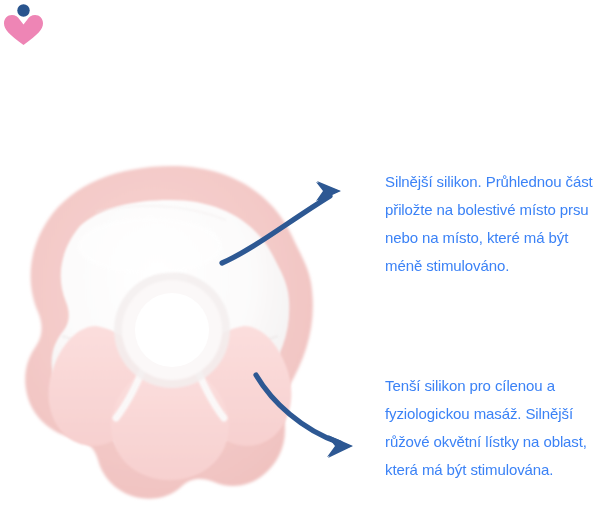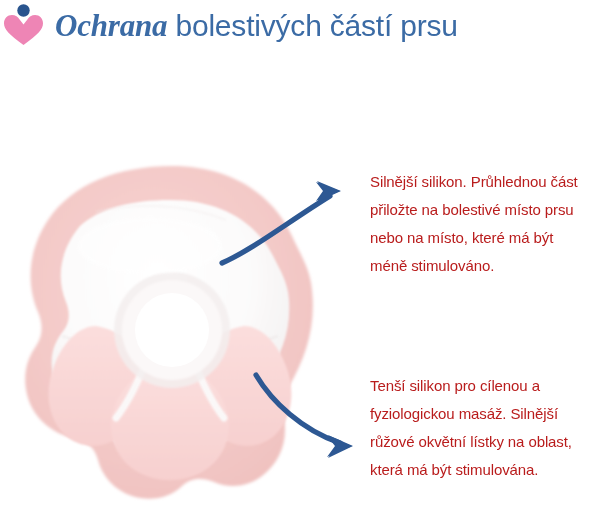--- a/index.html
+++ b/index.html
@@ -68,44 +68,43 @@
     left: 0;
     top: 0;
     width: 609px;
     height: 520px;
     pointer-events: none;
   }
 
   
   .callout {
     position: absolute;
-    left: 370px;
+    left: 385px;
     width: 222px;
-    color: #b91c1c;
+    color: #3b82f6;
     font-size: 15px;
     line-height: 28px;
     font-family: "Liberation Sans", sans-serif;
     letter-spacing: -0.1px;
   }
   .callout-top { top: 168px; }
   .callout-bottom { top: 372px; }
 </style>
 </head>
 <body>
 
 <div class="header">
 
   <div class="brand-logo">
     <svg width="44" height="44" viewBox="0 0 44 44">
       <circle cx="21.5" cy="8.5" r="6.2" fill="#29548E"></circle>
       <path d="M21.5 43 C 7 32.5, 2 27, 2 21.2 C 2 16.4, 5.6 13, 9.9 13 C 13.3 13, 16.2 14.9, 17.6 17.6 L 21.5 22.4 L 25.4 17.6 C 26.8 14.9, 29.7 13, 33.1 13 C 37.4 13, 41 16.4, 41 21.2 C 41 27, 36 32.5, 21.5 43 Z" fill="#EE85B5"></path>
     </svg>
   </div>
 
-  <div class="title-block"><span class="title-em">Ochrana</span><span class="title-rest"> bolestivých částí prsu</span></div>
 </div>
 
 <div class="product-figure">
   <svg width="330" height="370" viewBox="0 0 330 370">
     <defs>
       <radialGradient id="gOuter" cx="45%" cy="38%" r="72%">
         <stop offset="0%" stop-color="#F7D4D2"></stop>
         <stop offset="62%" stop-color="#F3C9C7"></stop>
         <stop offset="100%" stop-color="#EFC0BE"></stop>
       </radialGradient>

